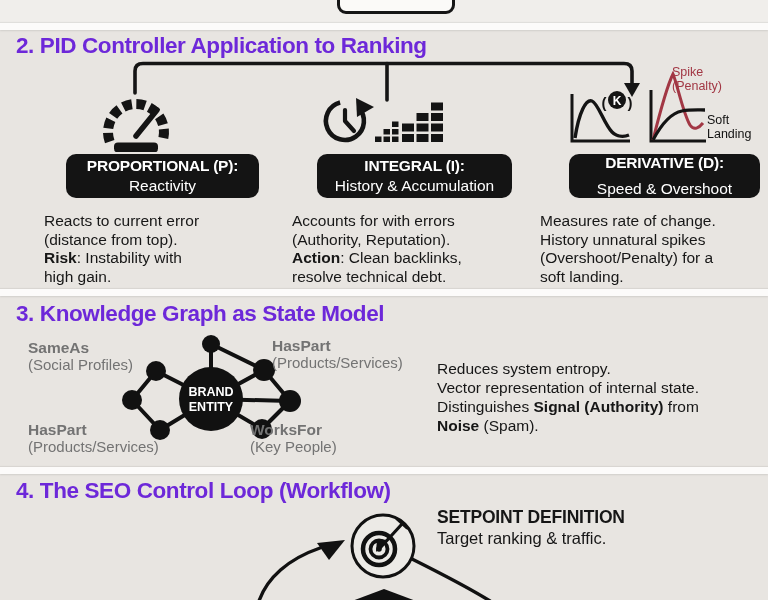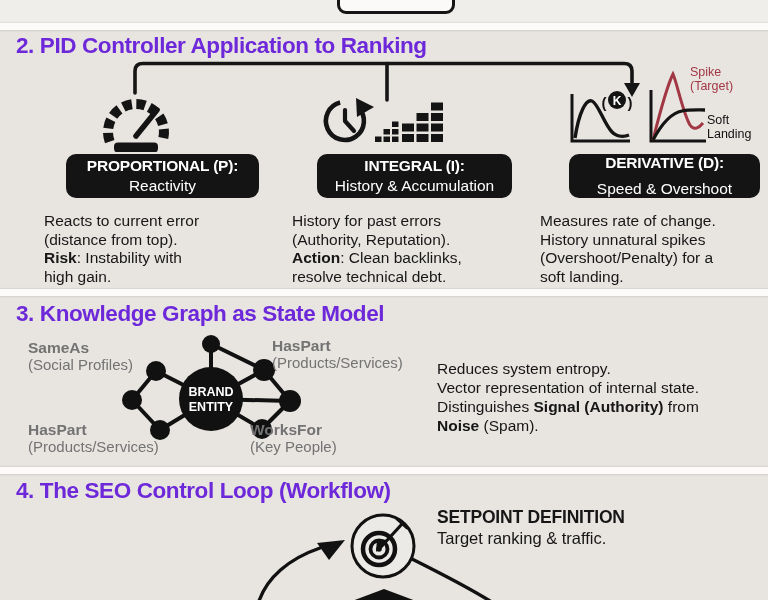--- a/index.html
+++ b/index.html
@@ -27,21 +27,21 @@
   .pill b{font-size:15.5px;letter-spacing:-0.2px;}
   .pill span{font-size:15.5px;}
   #pill-p{left:38px;width:193px;}
   #pill-i{left:289px;width:195px;}
   #pill-d{left:541px;width:191px;gap:6px;}
   
   .desc{top:212px;font-size:15.5px;line-height:18.5px;color:#171717;white-space:nowrap;}
   #desc-p{left:44px;} #desc-i{left:292px;} #desc-d{left:540px;}
   
   .mini-label{font-size:12.5px;line-height:13.5px;white-space:nowrap;}
-  #spike-label{left:690px;top:66px;color:#a23744;}
+  #spike-label{left:672px;top:66px;color:#a23744;}
   #soft-label{left:707px;top:114px;color:#111111;}
   
   .nlabel{text-align:left;font-size:15px;line-height:17px;color:#737373;}
   .nlabel b{font-size:15.5px;}
   #label-sameas{left:28px;top:339px;width:155px;}
   #label-haspart-top{left:272px;top:337px;width:168px;}
   #label-haspart-bottom{left:28px;top:421px;width:155px;}
   #label-worksfor{left:250px;top:421px;width:140px;}
   
   #kg-desc{left:437px;top:359px;font-size:15.5px;line-height:19px;white-space:nowrap;}
@@ -100,21 +100,21 @@
   <text x="604" y="108" font-size="15" font-weight="bold" fill="#141414" text-anchor="middle">(</text>
   <circle cx="617" cy="100" r="9" fill="#141414"></circle>
   <text x="617" y="104.5" font-size="12" font-weight="bold" fill="#ffffff" text-anchor="middle">K</text>
   <text x="630" y="108" font-size="15" font-weight="bold" fill="#141414" text-anchor="middle">)</text>
   <path d="M651 90 L651 141 L706 141" fill="none" stroke="#141414" stroke-width="3"></path>
   <path d="M653 140 C659 116 668 84 673 74 C677 83 683 113 690 125 C694 131 699 128 703 123" fill="none" stroke="#a23744" stroke-width="3"></path>
   <path d="M653 140 C661 125 671 113 682 111 C690 109.5 698 110 705 110" fill="none" stroke="#141414" stroke-width="3.3"></path>
 </svg>
 <div id="spike-label" class="abs mini-label">
   <div>Spike</div>
-  <div>(Target)</div>
+  <div>(Penalty)</div>
 </div>
 <div id="soft-label" class="abs mini-label">
   <div>Soft</div>
   <div>Landing</div>
 </div>
 
 <div id="pill-p" class="abs pill">
   <b>PROPORTIONAL (P):</b>
   <span>Reactivity</span>
 </div>
@@ -127,21 +127,21 @@
   <span>Speed &amp; Overshoot</span>
 </div>
 
 <div id="desc-p" class="abs desc">
   <div>Reacts to current error</div>
   <div>(distance from top).</div>
   <div><b>Risk</b><span>: Instability with</span></div>
   <div>high gain.</div>
 </div>
 <div id="desc-i" class="abs desc">
-  <div>History for past errors</div>
+  <div>Accounts for with errors</div>
   <div>(Authority, Reputation).</div>
   <div><b>Action</b><span>: Clean backlinks,</span></div>
   <div>resolve technical debt.</div>
 </div>
 <div id="desc-d" class="abs desc">
   <div>Measures rate of change.</div>
   <div>History unnatural spikes</div>
   <div>(Overshoot/Penalty) for a</div>
   <div>soft landing.</div>
 </div>

